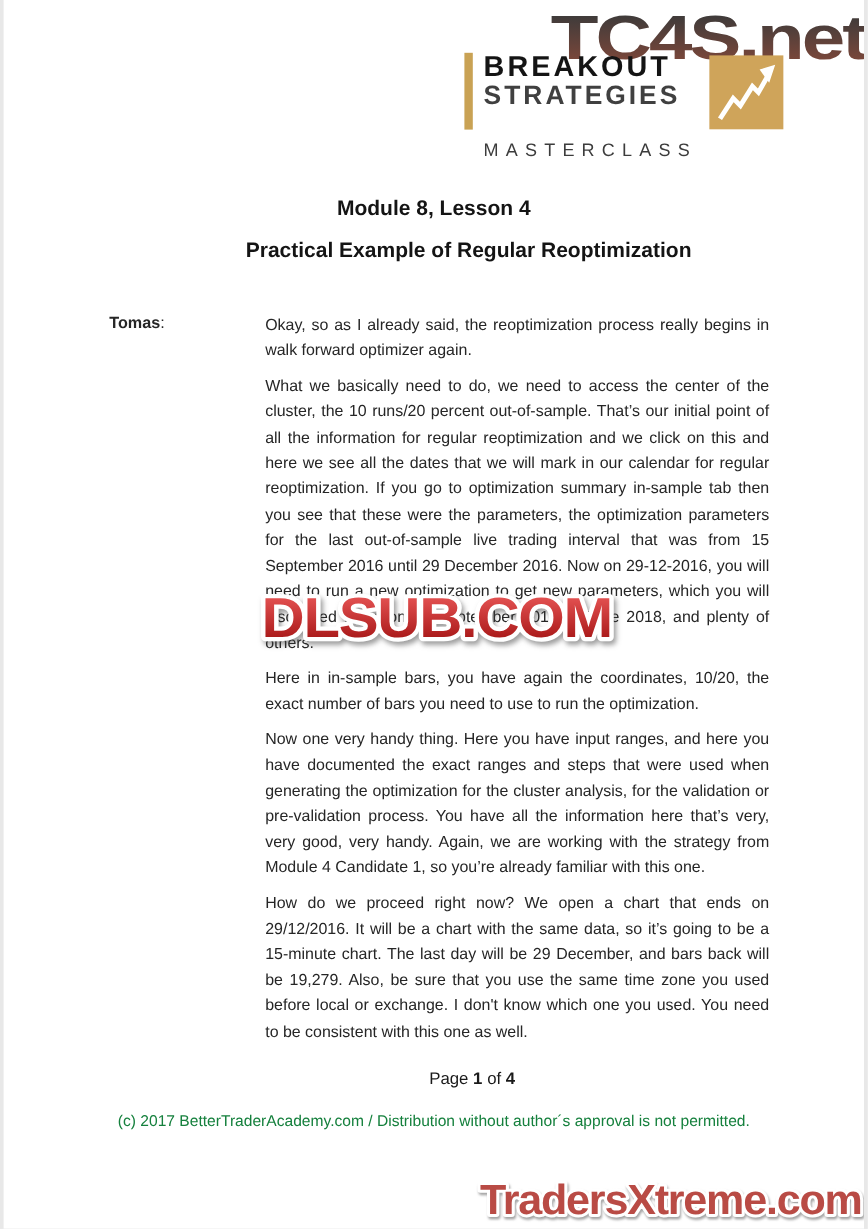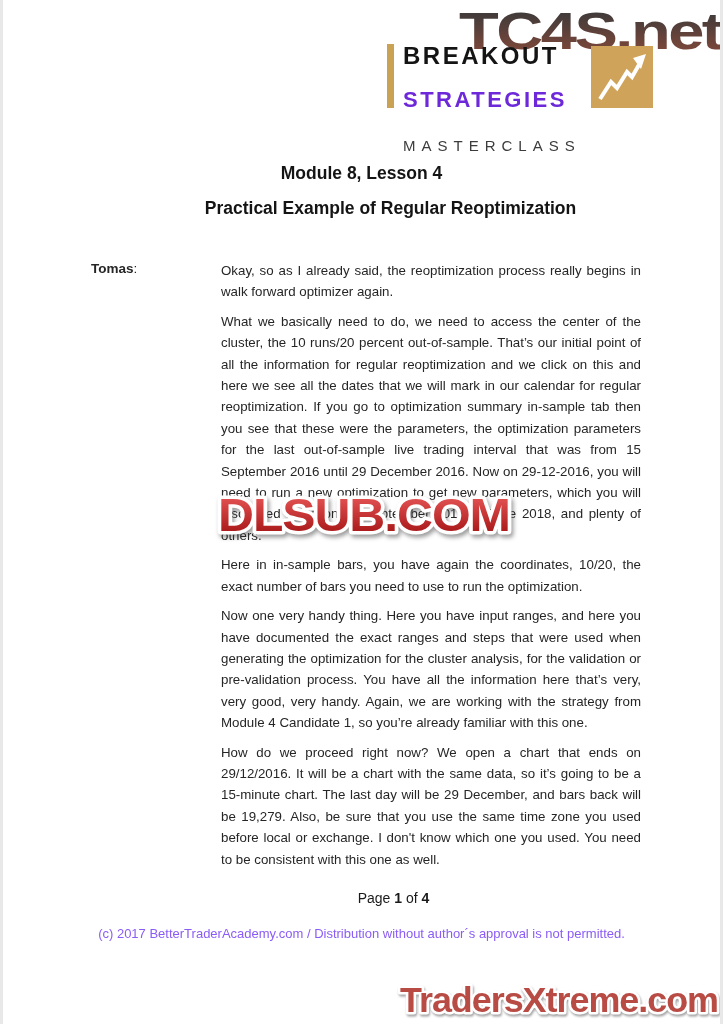--- a/index.html
+++ b/index.html
@@ -13,21 +13,21 @@
   }
 
   
   .tc4s-svg { position:absolute; left:452px; top:4px; }
 
   
   .logo { position:absolute; left:384px; top:44px; display:flex; align-items:flex-start; }
   .logo-bar { width:7px; height:64px; background:#c9a254; margin-right:9px; }
   .logo-text { display:flex; flex-direction:column; }
   .logo-line1 { font-size:24px; font-weight:700; letter-spacing:2.5px; color:#141414; line-height:24px; }
-  .logo-line2 { font-size:22px; font-weight:700; letter-spacing:2.5px; color:#6d28d9; line-height:23px;margin-top:20px; }
+  .logo-line2 { font-size:22px; font-weight:700; letter-spacing:2.5px; color:#404040; line-height:23px; }
   .logo-line3 { font-size:15px; font-weight:400; letter-spacing:6px; color:#3c3c3c; line-height:20px;margin-top:25px; }
   .logo-square { margin-left:10px; margin-top:2px; }
 
   
   .heading1, .heading2 {
     position:absolute; left:0; width:100%;
     text-align:center; font-weight:700; color:#141414;
     font-size:17.5px;
   }
   .heading1 { top:163px; }
@@ -49,21 +49,21 @@
   .dlsub-svg {
     position:absolute; left:206px; top:482px;
     filter: drop-shadow(2px 3px 2px rgba(60,60,60,0.5));
   }
 
   
   .page-line { position:absolute; top:890px; left:0; width:100%; text-align:center;
                font-size:14px; color:#1a1a1a;padding-left:32px; }
   .page-line .b { font-weight:700; }
   .copyright { position:absolute; top:926px; left:0; width:100%; text-align:center;
-               font-size:13px; color:#8b5cf6; }
+               font-size:13px; color:#15803d; }
   .disclaimer { position:absolute; top:950px; left:0; width:100%; text-align:center;
                 font-size:12.5px; line-height:15px; color:#a3a3a3; }
 
   
   .tx-svg {
     position:absolute; left:390px; top:979px;
     filter: drop-shadow(1px 2px 1px rgba(90,90,90,0.55));
   }
 </style>
 </head>

